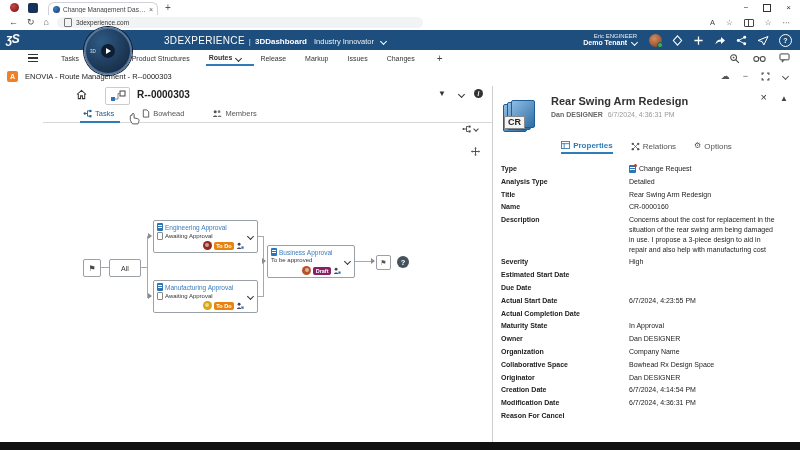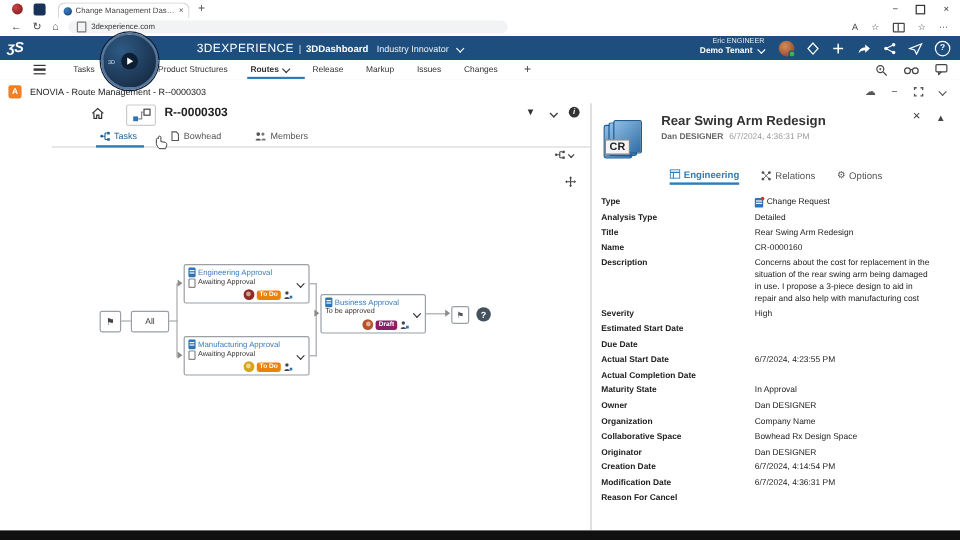--- a/index.html
+++ b/index.html
@@ -466,21 +466,21 @@
         <span class="rp-close">×</span>
         <span class="rp-collapse">▲</span>
       </div>
 
       <div class="rp-tabs">
         <span class="rptab active">
           <svg width="9" height="8" viewBox="0 0 10 9">
             <rect x="0.5" y="0.5" width="9" height="8" fill="none" stroke="#2e7cb8" stroke-width="1"></rect>
             <path d="M0.5 3 H9.5 M3.5 3 V8.5" stroke="#2e7cb8" stroke-width="1"></path>
           </svg>
-          <span>Engineering</span>
+          <span>Properties</span>
         </span>
         <span class="rptab">
           <svg width="9" height="9" viewBox="0 0 10 10">
             <circle cx="2" cy="2" r="1.3" fill="#555"></circle>
               <circle cx="8" cy="2" r="1.3" fill="#555"></circle>
             <circle cx="2" cy="8" r="1.3" fill="#555"></circle>
               <circle cx="8" cy="8" r="1.3" fill="#555"></circle>
             <path d="M2 2 L8 8 M8 2 L2 8" stroke="#555" stroke-width="0.8"></path>
           </svg>
           <span>Relations</span>

